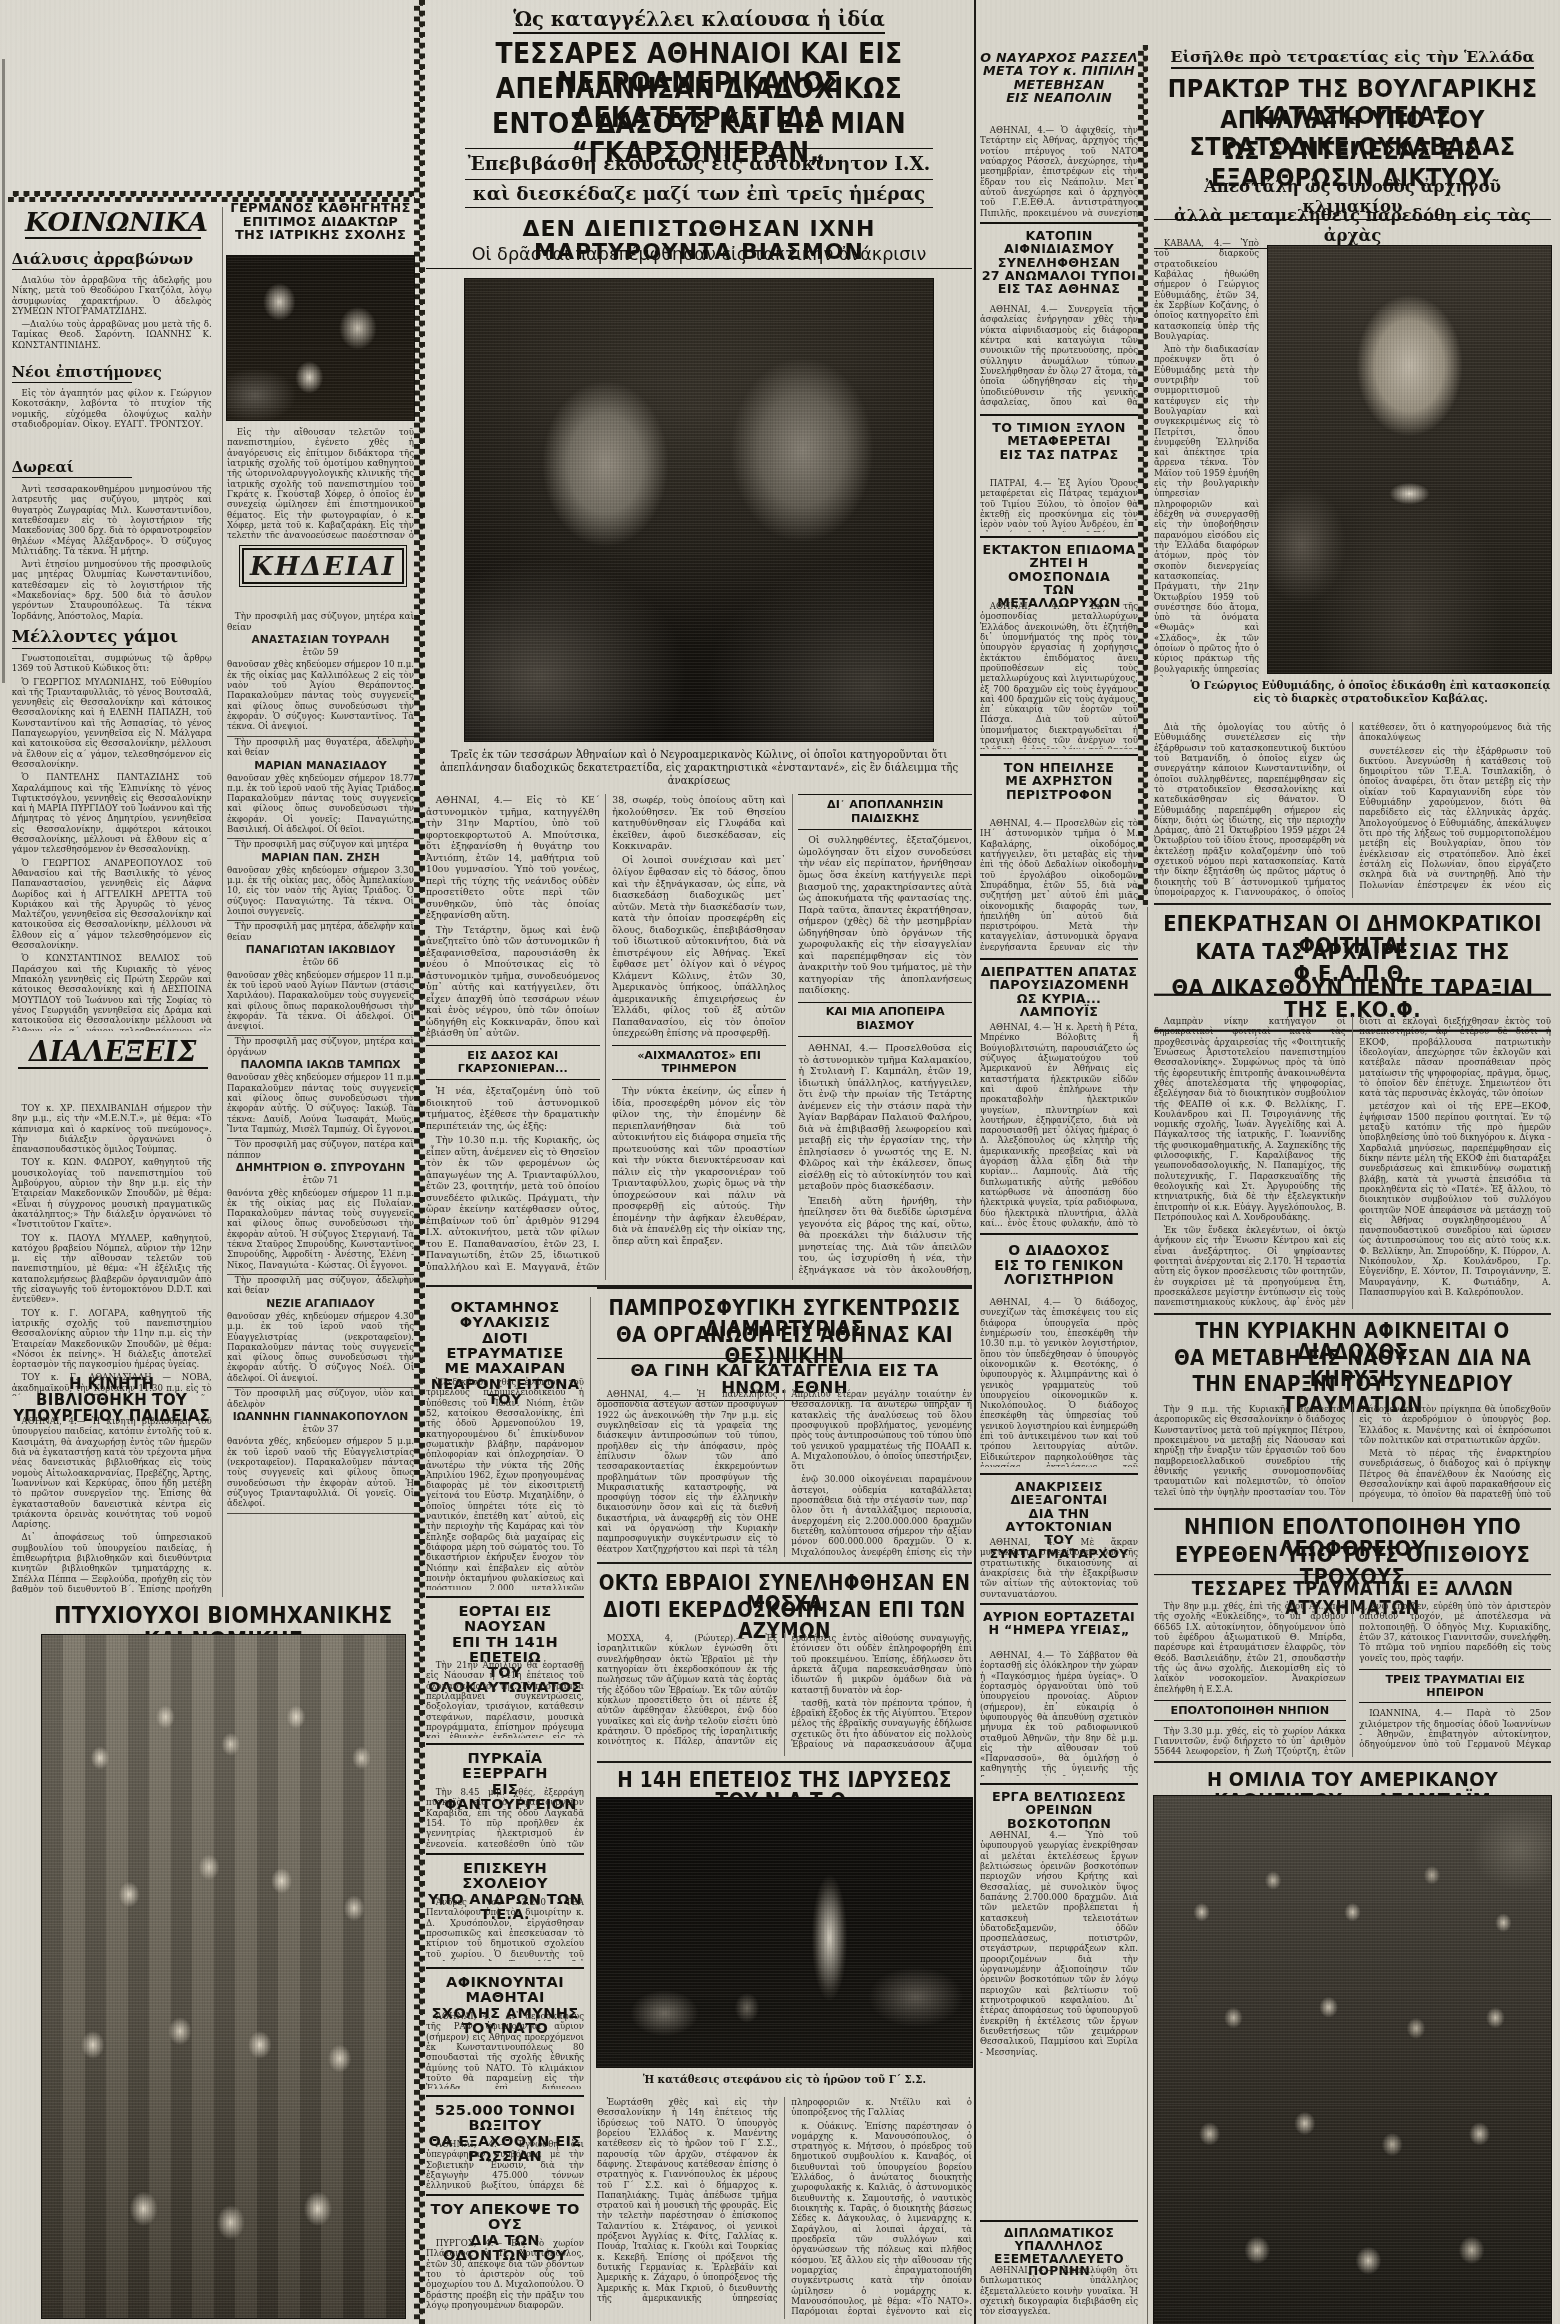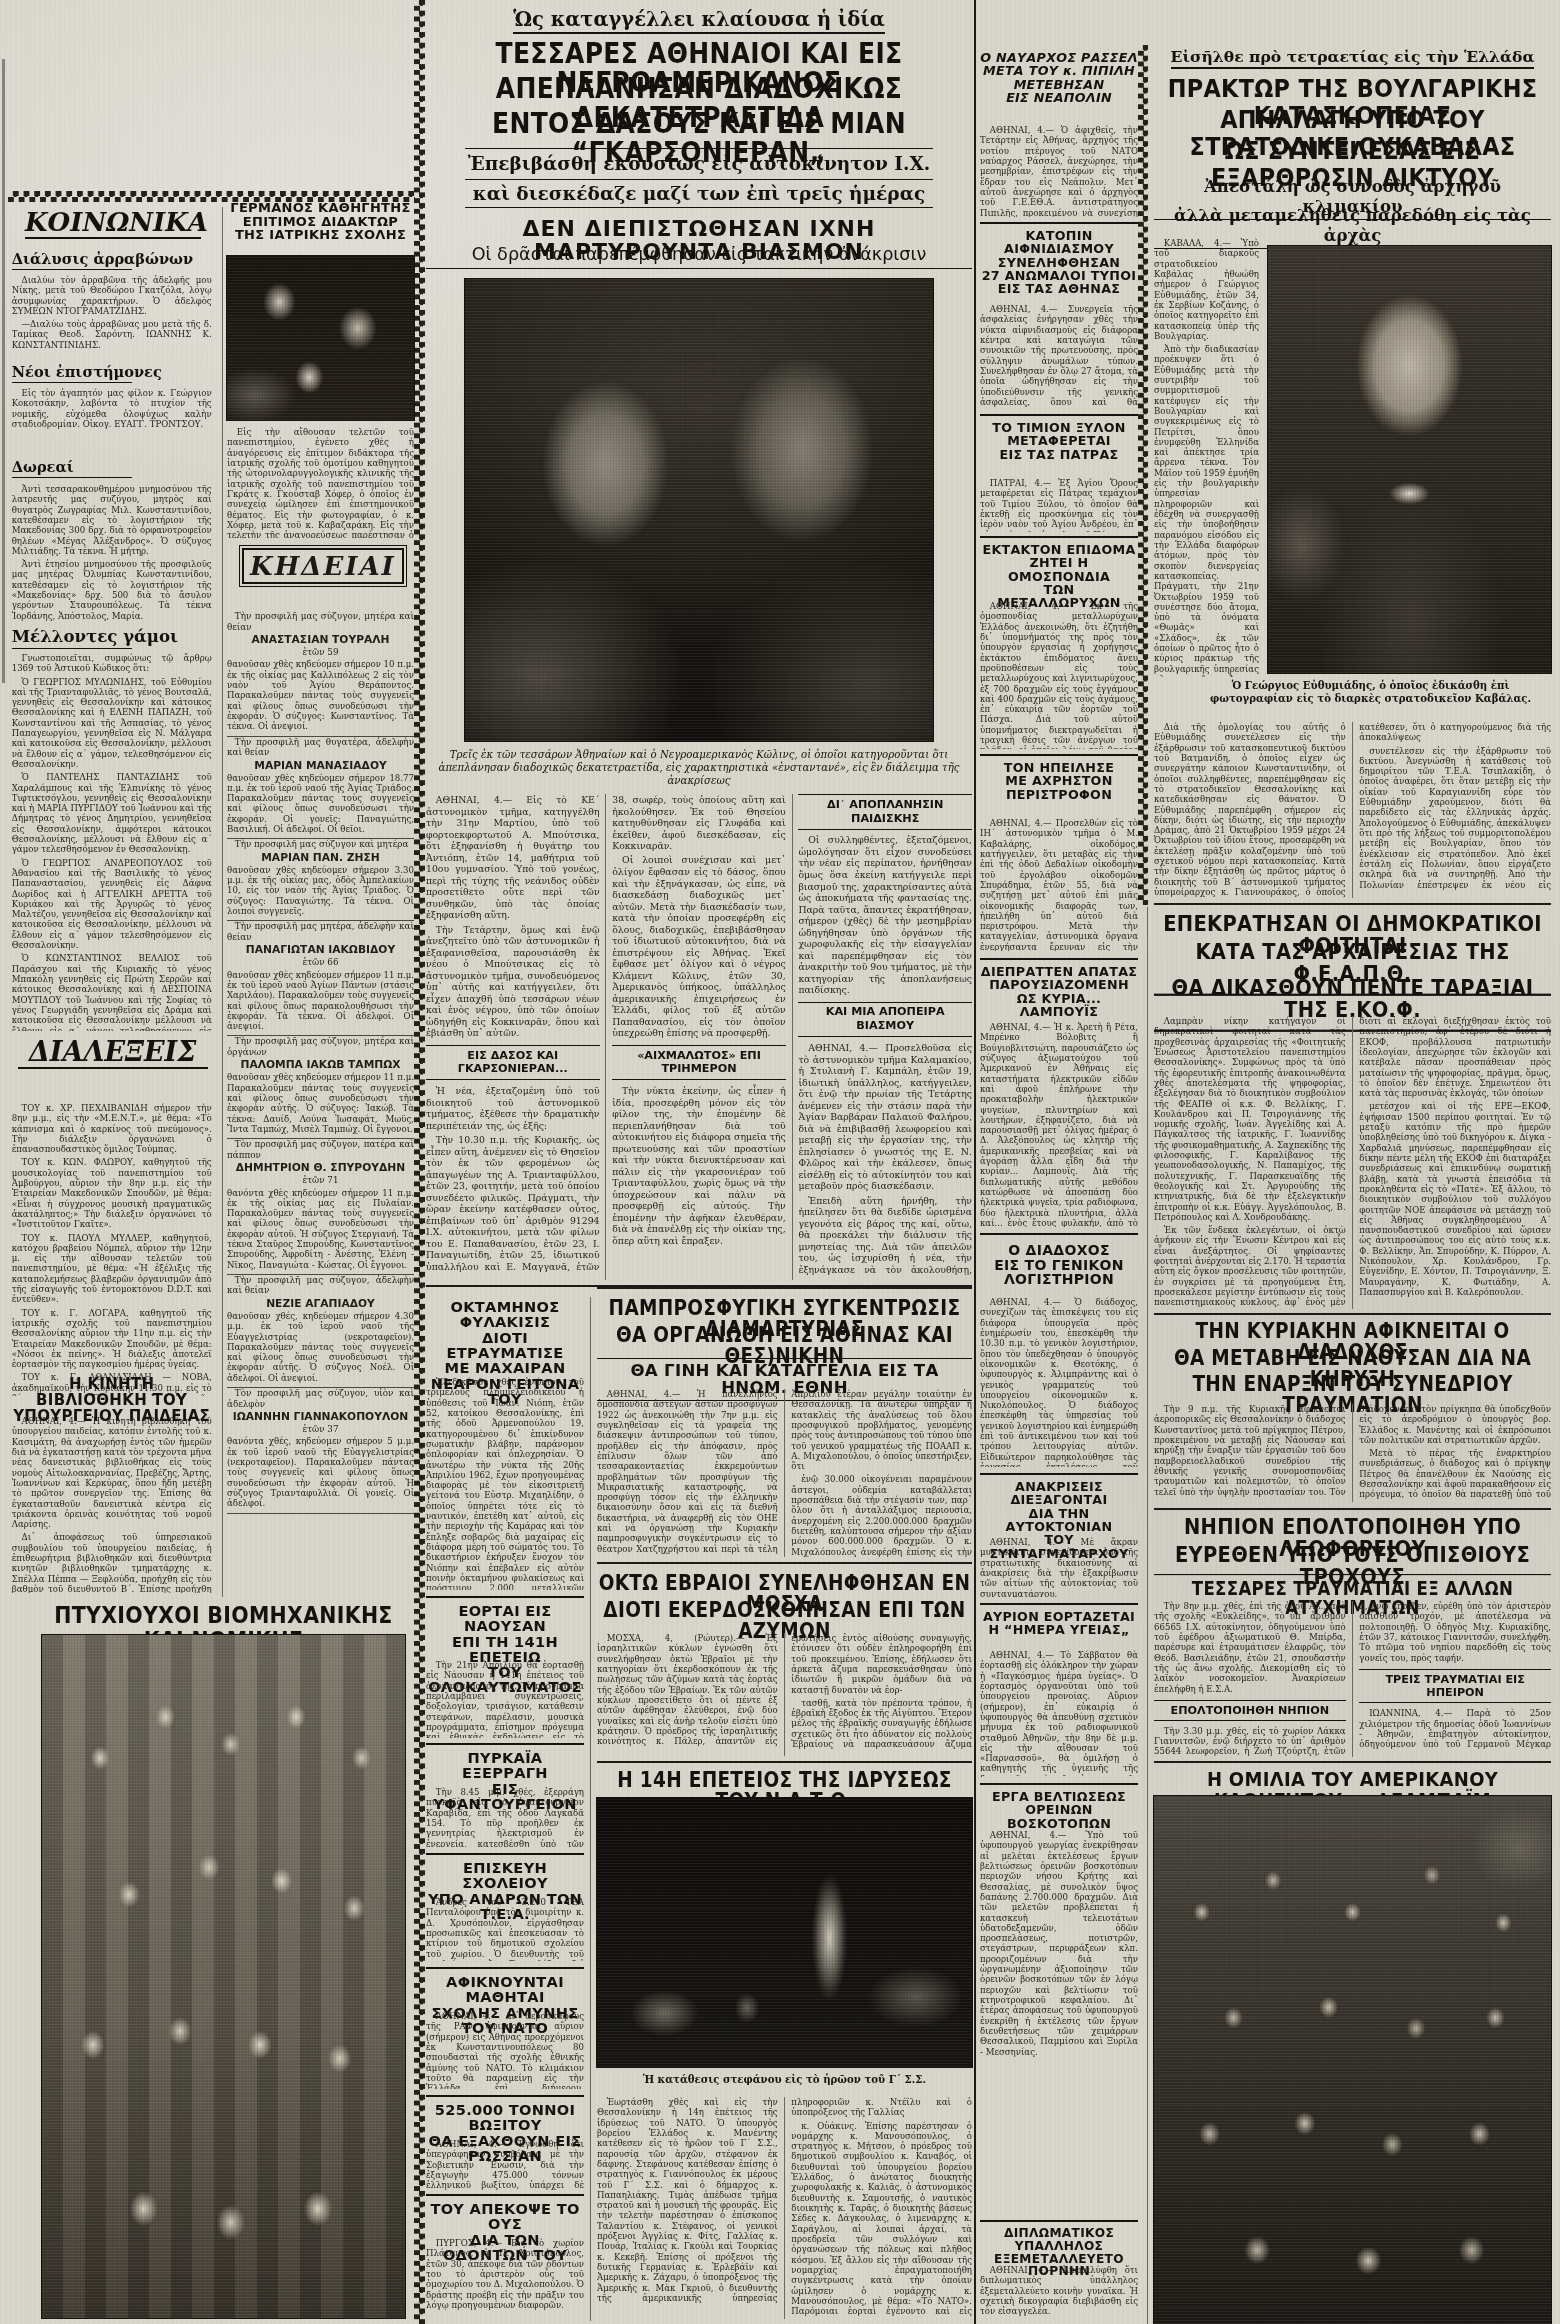--- a/index.html
+++ b/index.html
@@ -193,21 +193,21 @@
   <div class="abs hd" style="left:426px;top:217px;width:546px;font-size:22px;letter-spacing:1px;">ΔΕΝ ΔΙΕΠΙΣΤΩΘΗΣΑΝ ΙΧΝΗ ΜΑΡΤΥΡΟΥΝΤΑ ΒΙΑΣΜΟΝ</div>
   <div class="abs deckS" style="left:426px;top:244px;width:546px;font-size:17.6px;font-weight:400;font-family:'DejaVu Sans',sans-serif;border-bottom:1px solid #14120e;padding-bottom:3.9px;">Οἱ δρᾶσται παρεπέμφθησαν εἰς τακτικὴν ἀνάκρισιν</div>
   <div class="ph" style="left:465px;top:279px;width:468px;height:462px;
     background:
       radial-gradient(93px 122px at 30% 40%,#8f887c 0%,#6f6a5f 40%,rgba(40,37,32,0) 68%),
       radial-gradient(102px 132px at 72% 37%,#837d72 0%,#5f5a50 42%,rgba(40,37,32,0) 70%),
       radial-gradient(195px 156px at 16% 86%,#4a453d 0%,rgba(30,28,24,0) 75%),
       radial-gradient(215px 166px at 86% 88%,#3a362f 0%,rgba(30,28,24,0) 75%),
       radial-gradient(410px 293px at 50% 28%,rgba(120,112,98,.25) 0%,transparent 80%),
       linear-gradient(180deg,#242019,#191611 60%,#100e0b);"></div>
-  <div class="abs cap" style="left:426px;top:749px;width:546px;font-weight:400;font-style:italic;">Τρεῖς ἐκ τῶν τεσσάρων Ἀθηναίων καὶ ὁ Νεγροαμερικανὸς Κῶλινς, οἱ ὁποῖοι κατηγοροῦνται ὅτι ἀπεπλάνησαν διαδοχικῶς δεκατετραετίδα, εἰς χαρακτηριστικὰ «ἐνσταντανέ», εἰς ἓν διάλειμμα τῆς ἀνακρίσεως</div>
+  <div class="abs cap" style="left:426px;top:749px;width:546px;font-weight:400;">Τρεῖς ἐκ τῶν τεσσάρων Ἀθηναίων καὶ ὁ Νεγροαμερικανὸς Κῶλινς, οἱ ὁποῖοι κατηγοροῦνται ὅτι ἀπεπλάνησαν διαδοχικῶς δεκατετραετίδα, εἰς χαρακτηριστικὰ «ἐνσταντανέ», εἰς ἓν διάλειμμα τῆς ἀνακρίσεως</div>
   <div class="abs bt cols3" style="left:426px;top:794px;width:546px;height:486px;">
     <div class="para">ΑΘΗΝΑΙ, 4.— Εἰς τὸ ΚΕ´ ἀστυνομικὸν τμῆμα, κατηγγέλθη τὴν 31ην Μαρτίου, ὑπὸ τοῦ φορτοεκφορτωτοῦ Α. Μπούτσικα, ὅτι ἐξηφανίσθη ἡ θυγάτηρ του Ἀντιόπη, ἐτῶν 14, μαθήτρια τοῦ 10ου γυμνασίου. Ὑπὸ τοῦ γονέως, περὶ τῆς τύχης τῆς νεάνιδος οὐδὲν προσετίθετο οὔτε περὶ τῶν συνθηκῶν, ὑπὸ τὰς ὁποίας ἐξηφανίσθη αὕτη.</div>
     <div class="para">Τὴν Τετάρτην, ὅμως καὶ ἐνῷ ἀνεζητεῖτο ὑπὸ τῶν ἀστυνομικῶν ἡ ἐξαφανισθεῖσα, παρουσιάσθη ἐκ νέου ὁ Μπούτσικας εἰς τὸ ἀστυνομικὸν τμῆμα, συνοδευόμενος ὑπ᾽ αὐτῆς καὶ κατήγγειλεν, ὅτι εἶχεν ἀπαχθῆ ὑπὸ τεσσάρων νέων καὶ ἑνὸς νέγρου, ὑπὸ τῶν ὁποίων ὡδηγήθη εἰς Κοκκιναρᾶν, ὅπου καὶ ἐβιάσθη ὑπ᾽ αὐτῶν.</div>
     <div class="subflow">ΕΙΣ ΔΑΣΟΣ ΚΑΙ ΓΚΑΡΣΟΝΙΕΡΑΝ...</div>
     <div class="para">Ἡ νέα, ἐξεταζομένη ὑπὸ τοῦ διοικητοῦ τοῦ ἀστυνομικοῦ τμήματος, ἐξέθεσε τὴν δραματικὴν περιπέτειάν της, ὡς ἑξῆς:</div>
     <div class="para">Τὴν 10.30 π.μ. τῆς Κυριακῆς, ὡς εἶπεν αὕτη, ἀνέμενεν εἰς τὸ Θησεῖον τὸν ἐκ τῶν φερομένων ὡς ἀπαγωγέων της Α. Τριανταφύλλου, ἐτῶν 23, φοιτητήν, μετὰ τοῦ ὁποίου συνεδέετο φιλικῶς. Πράγματι, τὴν ὥραν ἐκείνην κατέφθασεν οὗτος, ἐπιβαίνων τοῦ ὑπ᾽ ἀριθμὸν 91294 Ι.Χ. αὐτοκινήτου, μετὰ τῶν φίλων του Ε. Παπαθανασίου, ἐτῶν 23, Ι. Παναγιωτίδη, ἐτῶν 25, ἰδιωτικοῦ ὑπαλλήλου καὶ Ε. Μαγγανᾶ, ἐτῶν 38, σωφέρ, τοὺς ὁποίους αὕτη καὶ ἠκολούθησεν. Ἐκ τοῦ Θησείου κατηυθύνθησαν εἰς Γλυφάδα καὶ ἐκεῖθεν, ἀφοῦ διεσκέδασαν, εἰς Κοκκιναρᾶν.</div>
     <div class="para">Οἱ λοιποὶ συνέχισαν καὶ μετ᾽ ὀλίγον ἔφθασαν εἰς τὸ δάσος, ὅπου καὶ τὴν ἐξηνάγκασαν, ὡς εἶπε, νὰ διασκεδάσῃ διαδοχικῶς μετ᾽ αὐτῶν. Μετὰ τὴν διασκέδασίν των, κατὰ τὴν ὁποίαν προσεφέρθη εἰς ὅλους, διαδοχικῶς, ἐπεβιβάσθησαν τοῦ ἰδιωτικοῦ αὐτοκινήτου, διὰ νὰ ἐπιστρέψουν εἰς Ἀθήνας. Ἐκεῖ ἔφθασε μετ᾽ ὀλίγον καὶ ὁ νέγρος Κλάμεντ Κῶλινς, ἐτῶν 30, Ἀμερικανὸς ὑπήκοος, ὑπάλληλος ἀμερικανικῆς ἐπιχειρήσεως ἐν Ἑλλάδι, φίλος τοῦ ἐξ αὐτῶν Παπαθανασίου, εἰς τὸν ὁποῖον ὑπεχρεώθη ἐπίσης νὰ προσφερθῇ.</div>
     <div class="subflow">«ΑΙΧΜΑΛΩΤΟΣ» ΕΠΙ ΤΡΙΗΜΕΡΟΝ</div>
     <div class="para">Τὴν νύκτα ἐκείνην, ὡς εἶπεν ἡ ἰδία, προσεφέρθη μόνον εἰς τὸν φίλον της, τὴν ἑπομένην δὲ περιεπλανήθησαν διὰ τοῦ αὐτοκινήτου εἰς διάφορα σημεῖα τῆς πρωτευούσης καὶ τῶν προαστίων καὶ τὴν νύκτα διενυκτέρευσαν καὶ πάλιν εἰς τὴν γκαρσονιέραν τοῦ Τριανταφύλλου, χωρὶς ὅμως νὰ τὴν ὑποχρεώσουν καὶ πάλιν νὰ προσφερθῇ εἰς αὐτούς. Τὴν ἑπομένην τὴν ἀφῆκαν ἐλευθέραν, διὰ νὰ ἐπανέλθῃ εἰς τὴν οἰκίαν της, ὅπερ αὕτη καὶ ἔπραξεν.</div>
     <div class="subflow">ΔΙ᾽ ΑΠΟΠΛΑΝΗΣΙΝ ΠΑΙΔΙΣΚΗΣ</div>
@@ -399,21 +399,21 @@
     <div class="para">ΚΑΒΑΛΑ, 4.— Ὑπὸ τοῦ διαρκοῦς στρατοδικείου Καβάλας ἠθωώθη σήμερον ὁ Γεώργιος Εὐθυμιάδης, ἐτῶν 34, ἐκ Σερβίων Κοζάνης, ὁ ὁποῖος κατηγορεῖτο ἐπὶ κατασκοπείᾳ ὑπὲρ τῆς Βουλγαρίας.</div>
     <div class="para">Ἀπὸ τὴν διαδικασίαν προέκυψεν ὅτι ὁ Εὐθυμιάδης μετὰ τὴν συντριβὴν τοῦ συμμοριτισμοῦ κατέφυγεν εἰς τὴν Βουλγαρίαν καὶ συγκεκριμένως εἰς τὸ Πετρίτσι, ὅπου ἐνυμφεύθη Ἑλληνίδα καὶ ἀπέκτησε τρία ἄρρενα τέκνα. Τὸν Μάϊον τοῦ 1959 ἐμυήθη εἰς τὴν βουλγαρικὴν ὑπηρεσίαν πληροφοριῶν καὶ ἐδέχθη νὰ συνεργασθῇ εἰς τὴν ὑποβοήθησιν παρανόμου εἰσόδου εἰς τὴν Ἑλλάδα διαφόρων ἀτόμων, πρὸς τὸν σκοπὸν διενεργείας κατασκοπείας. Πράγματι, τὴν 21ην Ὀκτωβρίου 1959 τοῦ συνέστησε δύο ἄτομα, ὑπὸ τὰ ὀνόματα «Θωμᾶς» καὶ «Σλάδος», ἐκ τῶν ὁποίων ὁ πρῶτος ἦτο ὁ κύριος πράκτωρ τῆς βουλγαρικῆς ὑπηρεσίας πληροφοριῶν Ἀναστ. Βατμανίδης, ὁ ὁποῖος εἶχεν ἐντολὴν νὰ διοργανώσῃ κατασκοπευτικὸν δίκτυον μεταφέρων ἀσυρμάτους, σχέδια κ.λ.π. Ἀφοῦ ὁ Βατμανίδης προωθήθη εἰς τὸ ἑλληνικὸν ἔδαφος, ὁ Εὐθυμιάδης ἀνεχώρησεν ἐπιστρέφων εἰς Βουλγαρίαν. Καθ᾽ ὁδόν, ὅμως, μετενόησε καὶ ἐπωφεληθεὶς τῆς εὐκαιρίας, κατέφυγεν εἰς μίαν οἰκίαν τοῦ Πανοράματος Δράμας, ζητήσας νὰ παραδοθῇ εἰς τὰς ἁρμοδίας ἑλληνικὰς ἀρχάς, εἰς τὰς ὁποίας καὶ ὡμολόγησε τὰ τῆς ἀποστολῆς του.</div>
   </div>
   <div class="ph" style="left:1268px;top:246px;width:283px;height:427px;
     background:
       radial-gradient(76px 101px at 50% 28%,#bdb5a6 0%,#958d7d 45%,rgba(40,36,30,0) 70%),
       radial-gradient(29px 15.6px at 50% 58%,#ded7c8 0%,rgba(0,0,0,0) 70%),
       radial-gradient(117px 176px at 50% 88%,#3a352d 0%,rgba(25,22,18,0) 80%),
       radial-gradient(59px 78px at 12% 70%,#565047 0%,transparent 75%),
       linear-gradient(#38332b,#1e1b15);"></div>
-  <div class="abs cap" style="left:1190px;top:679px;width:361px;">Ὁ Γεώργιος Εὐθυμιάδης, ὁ ὁποῖος ἐδικάσθη ἐπὶ φωτογραφίαν εἰς τὸ διαρκὲς στρατοδικεῖον Καβάλας.</div>
+  <div class="abs cap" style="left:1190px;top:679px;width:361px;">Ὁ Γεώργιος Εὐθυμιάδης, ὁ ὁποῖος ἐδικάσθη ἐπὶ κατασκοπείᾳ εἰς τὸ διαρκὲς στρατοδικεῖον Καβάλας.</div>
   <div class="abs bt sm cols2" style="left:1154px;top:722px;width:397px;height:176px;">
     <div class="para">Διὰ τῆς ὁμολογίας του αὐτῆς ὁ Εὐθυμιάδης συνετέλεσεν εἰς τὴν ἐξάρθρωσιν τοῦ κατασκοπευτικοῦ δικτύου τοῦ Βατμανίδη, ὁ ὁποῖος εἶχεν ὡς συνεργάτην κάποιον Κωνσταντινίδην, οἱ ὁποῖοι συλληφθέντες, παρεπέμφθησαν εἰς τὸ στρατοδικεῖον Θεσσαλονίκης καὶ κατεδικάσθησαν εἰς θάνατον. Ὁ Εὐθυμιάδης παρεπέμφθη σήμερον εἰς δίκην, διότι ὡς ἰδιώτης, εἰς τὴν περιοχὴν Δράμας, ἀπὸ 21 Ὀκτωβρίου 1959 μέχρι 24 Ὀκτωβρίου τοῦ ἰδίου ἔτους, προσεφέρθη νὰ ἐκτελέσῃ πρᾶξιν κολαζομένην ὑπὸ τοῦ σχετικοῦ νόμου περὶ κατασκοπείας. Κατὰ τὴν δίκην ἐξητάσθη ὡς πρῶτος μάρτυς ὁ διοικητὴς τοῦ Β´ ἀστυνομικοῦ τμήματος ὑπομοίραρχος κ. Γιαννουράκος, ὁ ὁποῖος κατέθεσεν, ὅτι ὁ κατηγορούμενος διὰ τῆς ἀποκαλύψεως</div>
     <div class="para">συνετέλεσεν εἰς τὴν ἐξάρθρωσιν τοῦ δικτύου. Ἀνεγνώσθη ἡ κατάθεσις τοῦ δημοιρίτου τῶν Τ.Ε.Α. Τσιπλακίδη, ὁ ὁποῖος ἀναφέρει, ὅτι ὅταν μετέβη εἰς τὴν οἰκίαν τοῦ Καραγιαννίδη εὗρε τὸν Εὐθυμιάδην χαρούμενον, διότι θὰ παρεδίδετο εἰς τὰς ἑλληνικὰς ἀρχάς. Ἀπολογούμενος ὁ Εὐθυμιάδης, ἀπεκάλυψεν ὅτι πρὸ τῆς λήξεως τοῦ συμμοριτοπολέμου μετέβη εἰς Βουλγαρίαν, ὅπου τὸν ἐνέκλεισαν εἰς στρατόπεδον. Ἀπὸ ἐκεῖ ἐστάλη εἰς Πολωνίαν, ὅπου εἰργάζετο σκληρὰ διὰ νὰ συντηρηθῇ. Ἀπὸ τὴν Πολωνίαν ἐπέστρεψεν ἐκ νέου εἰς Βουλγαρίαν, ὅπου ἐδέχθη νὰ ἀποσταλῇ εἰς τὴν Ἑλλάδα ὡς κατάσκοπος, διότι διὰ τοῦ τρόπου αὐτοῦ θὰ τοῦ ἐδίδετο ἡ εὐκαιρία νὰ ἐπανέλθῃ εἰς τὴν Ἑλλάδα. Τελικῶς, ὡς προανεφέρθη, τὸ στρατοδικεῖον ἀπήλλαξε τὸν κατηγορούμενον.</div>
   </div>
 
   <div class="abs tbord" style="left:1154px;top:903px;width:397px;height:0;"></div>
   <div class="abs hd cond" style="left:1154px;top:913px;width:397px;font-size:19.5px;">ΕΠΕΚΡΑΤΗΣΑΝ ΟΙ ΔΗΜΟΚΡΑΤΙΚΟΙ ΦΟΙΤΗΤΑΙ</div>
   <div class="abs hd cond" style="left:1154px;top:941px;width:397px;font-size:19.5px;border-bottom:2px solid #14120e;padding-bottom:5.9px;">ΚΑΤΑ ΤΑΣ ΑΡΧΑΙΡΕΣΙΑΣ ΤΗΣ Φ.Ε.Α.Π.Θ.</div>
   <div class="abs hd cond" style="left:1154px;top:977px;width:397px;font-size:19.5px;border-bottom:2px solid #14120e;padding-bottom:5.9px;">ΘΑ ΔΙΚΑΣΘΟΥΝ ΠΕΝΤΕ ΤΑΡΑΞΙΑΙ ΤΗΣ Ε.ΚΟ.Φ.</div>
   <div class="abs bt sm cols2" style="left:1154px;top:1016px;width:397px;height:293px;">

